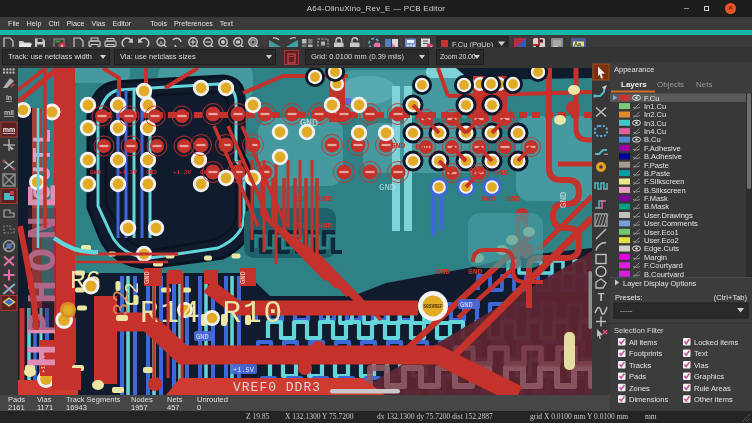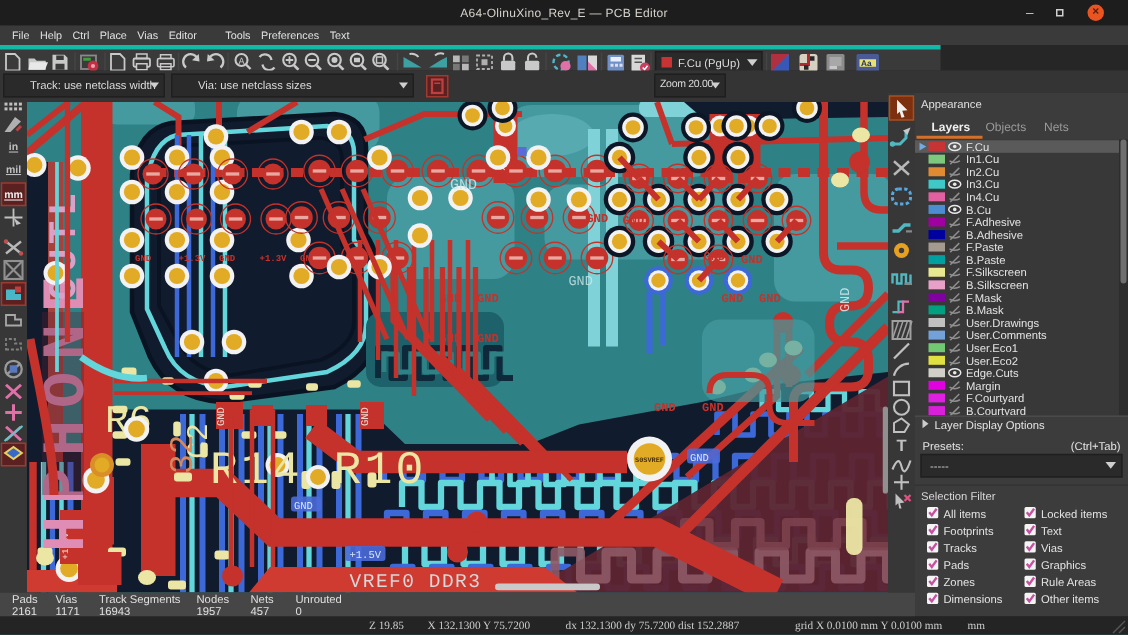--- a/index.html
+++ b/index.html
@@ -3,23 +3,23 @@
 <meta charset="utf-8">
 <style>
 * { margin:0; padding:0; box-sizing:border-box; }
 html,body { width:752px; height:423px; overflow:hidden; background:#262626; font-family:"Liberation Sans", sans-serif; }
 .abs { position:absolute; }
 #app { position:relative; width:752px; height:423px; }
 #titlebar { left:0; top:0; width:752px; height:17px; background:#1d1d1d; color:#d6d2cc; }
 #title { width:100%; text-align:center; font-size:8px; font-weight:normal; line-height:17px; letter-spacing:0.2px;}
 #menubar { left:0; top:17px; width:752px; height:13px; background:#3a3a3a; color:#e2e2e2; font-size:7.2px; }
 #menubar span { display:inline-block; line-height:13px; }
-#toolbar1 { left:0; top:30px; width:627px; height:17px; background:#3a3a3a; border-top:3px solid #14b8a6;}
+#toolbar1 { left:0; top:30px; width:752px; height:17px; background:#3a3a3a; border-top:5px solid #14b8a6;}
 #toolbar2 { left:0; top:47px; width:752px; height:21px; background:#343434; }
-.combo { position:absolute; top:2px; height:16px; background:#2a2a2a; border:1px solid #1f1f1f; color:#dcdcdc; font-size:7.5px; line-height:14px; padding-left:17px; }
+.combo { position:absolute; top:2px; height:16px; background:#2a2a2a; border:1px solid #1f1f1f; color:#dcdcdc; font-size:7.5px; line-height:14px; padding-left:5px; }
 .combo .arr { position:absolute; right:3px; top:5px; width:0; height:0; border-left:3.5px solid transparent; border-right:3.5px solid transparent; border-top:4px solid #cfcfcf; }
 #leftbar { left:0; top:68px; width:18px; height:327px; background:#373737; }
 #rightbar { left:592px; top:62px; width:18px; height:333px; background:#373737; }
 #panel { left:610px; top:62px; width:142px; height:349px;text-align:right; }
 #statusbar1 { left:0; top:395px; width:610px; height:16px; background:#464646; color:#e0e0e0; font-size:7.5px; line-height:7.5px; }
 #statusbar2 { left:0; top:411px; width:752px; height:12px; background:#242424; color:#cccccc; font-size:7.5px;font-family:Liberation Serif, serif; }
 #canvas { left:18px; top:68px; width:574px; height:327px; background:#2e8286; }
 .wbtn { color:#cfcfcf; font-size:9px; line-height:17px; }
 </style>
 </head>
@@ -131,20 +131,21 @@
         <line x1="434" y1="2" x2="434" y2="15" stroke="#454545" stroke-width="1"></line>
         <line x1="511" y1="2" x2="511" y2="15" stroke="#454545" stroke-width="1"></line>
       </svg></div>
   <div class="abs" id="toolbar2">
     <div class="combo" style="left:2px;width:108px">Track: use netclass width<span class="arr"></span></div>
     <div class="combo" style="left:114px;width:162px">Via: use netclass sizes<span class="arr"></span></div>
     <div class="abs" style="left:284px;top:3px;width:15px;height:15px;background:#5b2120;border:1px solid #a03a30"><svg width="13" height="13">
           <rect x="3" y="2" width="7" height="9" fill="none" stroke="#c04040" stroke-width="1.5"></rect>
           <line x1="4.5" y1="4.5" x2="8.5" y2="4.5" stroke="#c04040"></line>
         </svg></div>
+    <div class="combo" style="left:305px;width:124px">Grid: 0.0100 mm (0.39 mils)<span class="arr"></span></div>
     <div class="combo" style="left:436px;width:48px;padding-left:3px;font-size:7px;letter-spacing:-0.2px">Zoom 20.00<span class="arr"></span></div>
   </div>
   <div class="abs" id="leftbar"><svg width="18" height="327" font-family="Liberation Sans, sans-serif">
         <g fill="#c0c0c0">
           <rect x="3.0" y="-6.0" width="2" height="2"></rect>
           <rect x="6.2" y="-6.0" width="2" height="2"></rect>
           <rect x="9.4" y="-6.0" width="2" height="2"></rect>
           <rect x="12.600000000000001" y="-6.0" width="2" height="2"></rect>
           <rect x="3.0" y="-2.8" width="2" height="2"></rect>
           <rect x="6.2" y="-2.8" width="2" height="2"></rect>

